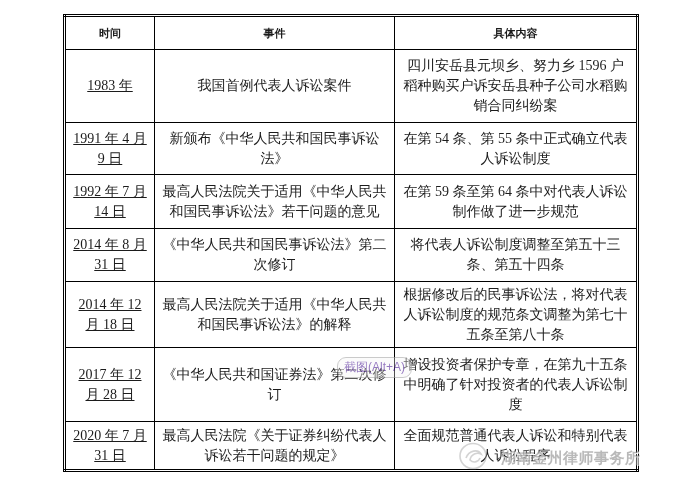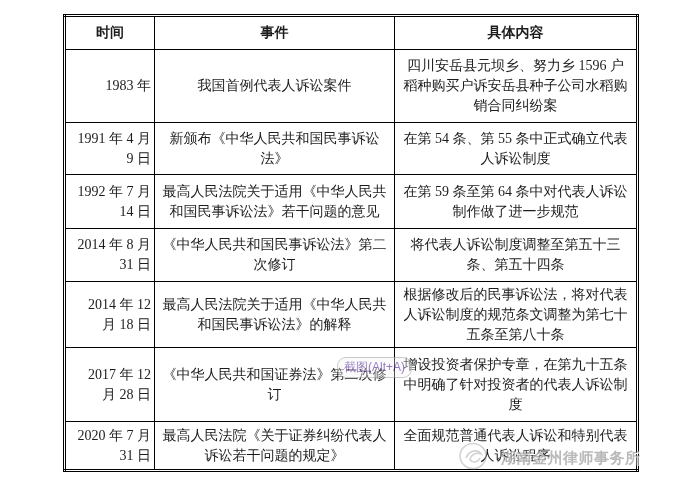--- a/index.html
+++ b/index.html
@@ -31,26 +31,27 @@
   table.timeline td {
     border: 1px solid #000000;
     vertical-align: middle;
     padding: 2px 7px;
     overflow: hidden;
   }
   table.timeline thead tr { height: 34px; }
   table.timeline th {
     font-weight: bold;
     text-align: center;
-    font-size: 14px;
+    font-size: 11px;
   }
   table.timeline td.cell-time {
-    text-align: right;
+    text-align: center;
     white-space: pre-line;
     padding: 2px 3px;
+    text-decoration: underline;
   }
   table.timeline td.cell-event,
   table.timeline td.cell-detail {
     text-align: center;
   }
   tbody tr:nth-child(1) { height: 73px; }
   tbody tr:nth-child(2) { height: 52px; }
   tbody tr:nth-child(3) { height: 54px; }
   tbody tr:nth-child(4) { height: 53px; }
   tbody tr:nth-child(5) { height: 66px; }

